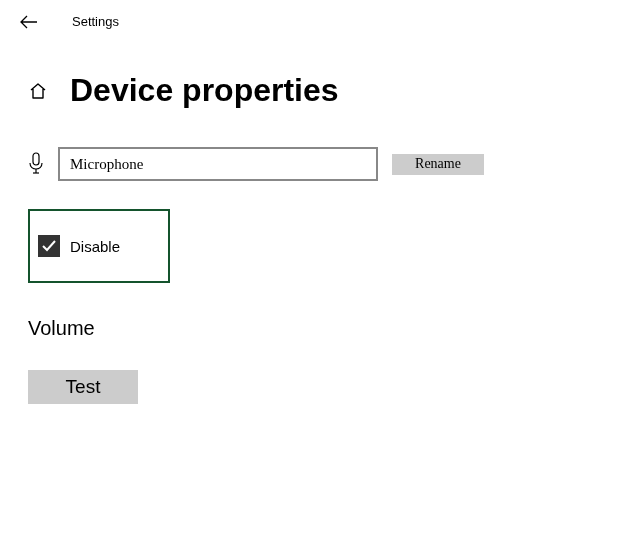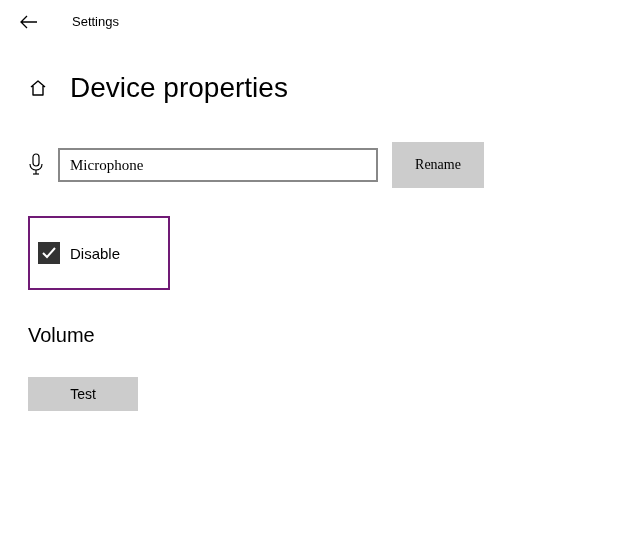--- a/index.html
+++ b/index.html
@@ -34,22 +34,22 @@
       display: flex;
       align-items: center;
       margin-bottom: 38px;
     }
     .home-icon {
       margin-right: 22px;
       display: inline-flex;
       align-items: center;
     }
     .page-title {
-      font-size: 28px;
-      font-weight: 400;
+      font-size: 32px;
+      font-weight: 700;
       text-align: center;
     }
     .device-row {
       display: flex;
       align-items: center;
       margin-bottom: 28px;
       font-family: Liberation Serif, serif;
     }
     .mic-icon {
       display: inline-flex;
@@ -61,29 +61,29 @@
       height: 34px;
       border: 2px solid #888888;
       padding: 0 10px;
       font-size: 15px;
       font-family: inherit;
       margin-right: 14px;
       outline: none;
     }
     .rename-btn {
       width: 92px;
-      height: 46px;
+      height: 21px;
       background: #cccccc;
       border: none;
       font-size: 14px;
       font-family: inherit;
       cursor: pointer;
     }
     .disable-box {
-      border: 2px solid #701a75;
+      border: 2px solid #14532d;
       width: 142px;
       height: 74px;
       display: flex;
       align-items: center;
       padding-left: 8px;
       margin-bottom: 34px;
     }
     .checkbox {
       width: 22px;
       height: 22px;
@@ -135,21 +135,21 @@
       transform: translate(-50%, -50%);
     }
     .volume-value {
       font-size: 18px;
     }
     .test-btn {
       width: 110px;
       height: 34px;
       background: #cccccc;
       border: none;
-      font-size: 14px;
+      font-size: 19px;
       font-family: inherit;
       cursor: pointer;
       margin-left: 0;
     }
   </style>
 </head>
 <body>
 
 <div class="header-bar">
   <span class="back-arrow">

